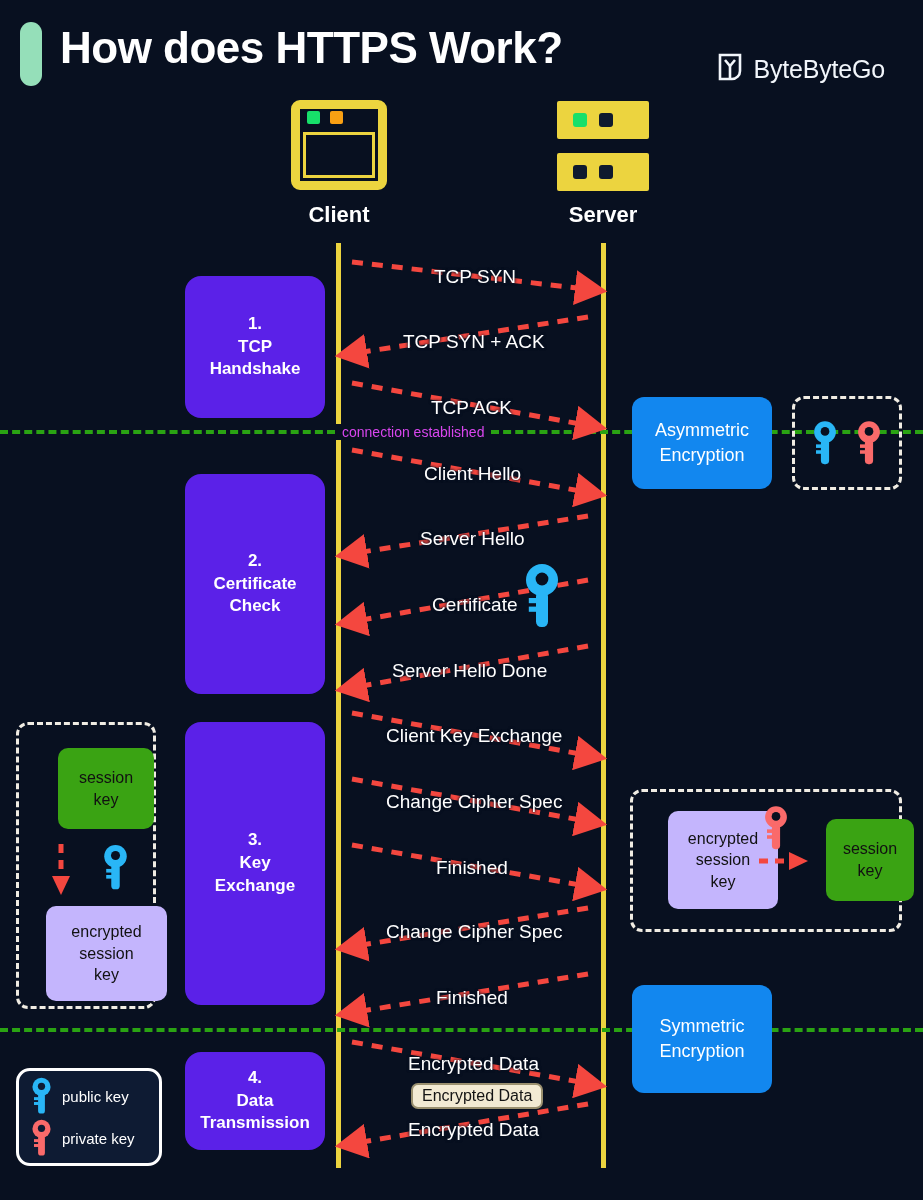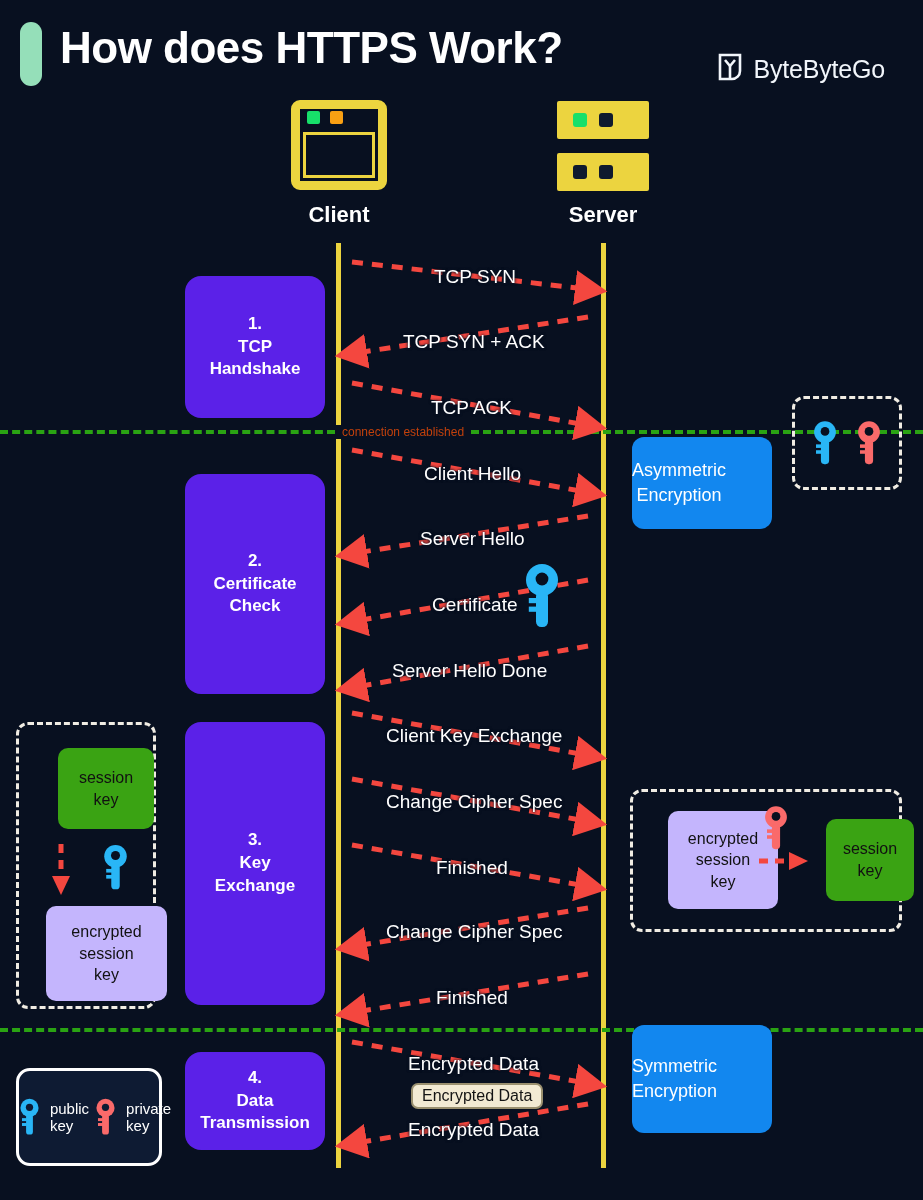--- a/index.html
+++ b/index.html
@@ -99,33 +99,32 @@
 
   
   .separator{
     position:absolute; left:0; width:923px; height:4px;
     display:flex; align-items:center;
   }
   .separator .dashline{
     flex:1; height:0; border-top:4px dashed #2aa313;
   }
   .separator .sep-text{
-    color:#c2410c; font-size:12px; padding:0 7px; white-space:nowrap;
+    color:#d946ef; font-size:14px; padding:0 7px; white-space:nowrap;
     background:#081020;
   }
   #sep-connection{ top:430px; }
   #sep-symmetric{ top:1028px; }
 
   
   .info-box{
     position:absolute; background:#1287ef; border-radius:12px;
     color:#ffffff; font-size:18px; text-align:center;
-    display:flex; align-items:center; justify-content:flex-start;
+    display:flex; align-items:center; justify-content:center;
     line-height:1.4;
-    margin-top:40px;
   }
   #asymmetric-box{ left:632px; top:397px; width:140px; height:92px; }
   #symmetric-box{ left:632px; top:985px; width:140px; height:108px; }
 
   .dashed-panel{
     position:absolute;
     border:3px dashed #f0ece3; border-radius:12px;
     box-sizing:border-box;
   }
   #keypair-panel{ left:792px; top:396px; width:110px; height:94px; }
@@ -148,21 +147,21 @@
   #cf-session-key{ position:absolute; left:38px; top:748px; width:96px; height:81px; }
   #cf-encrypted-key{ position:absolute; left:26px; top:906px; width:121px; height:95px; }
   #sf-encrypted-key{ position:absolute; left:648px; top:811px; width:110px; height:98px; }
   #sf-session-key{ position:absolute; left:806px; top:819px; width:88px; height:82px; }
 
   
   #legend-box{
     position:absolute; left:16px; top:1068px; width:146px; height:98px;
     border:3px solid #ffffff; border-radius:14px;
     background:#0e1b33; box-sizing:border-box;
-    display:flex; flex-direction:row; justify-content:center;
+    display:flex; flex-direction:column; justify-content:center;
     gap:4px; padding-left:10px;
   }
   .legend-row{ display:flex; align-items:center; gap:8px; }
   .legend-row .legend-text{ color:#ffffff; font-size:15px; }
 
   
   #encrypted-data-badge{
     position:absolute; left:411px; top:1083px;
     background:#f2ead3; color:#131313;
     border:2px solid #9a906f; border-radius:7px;

